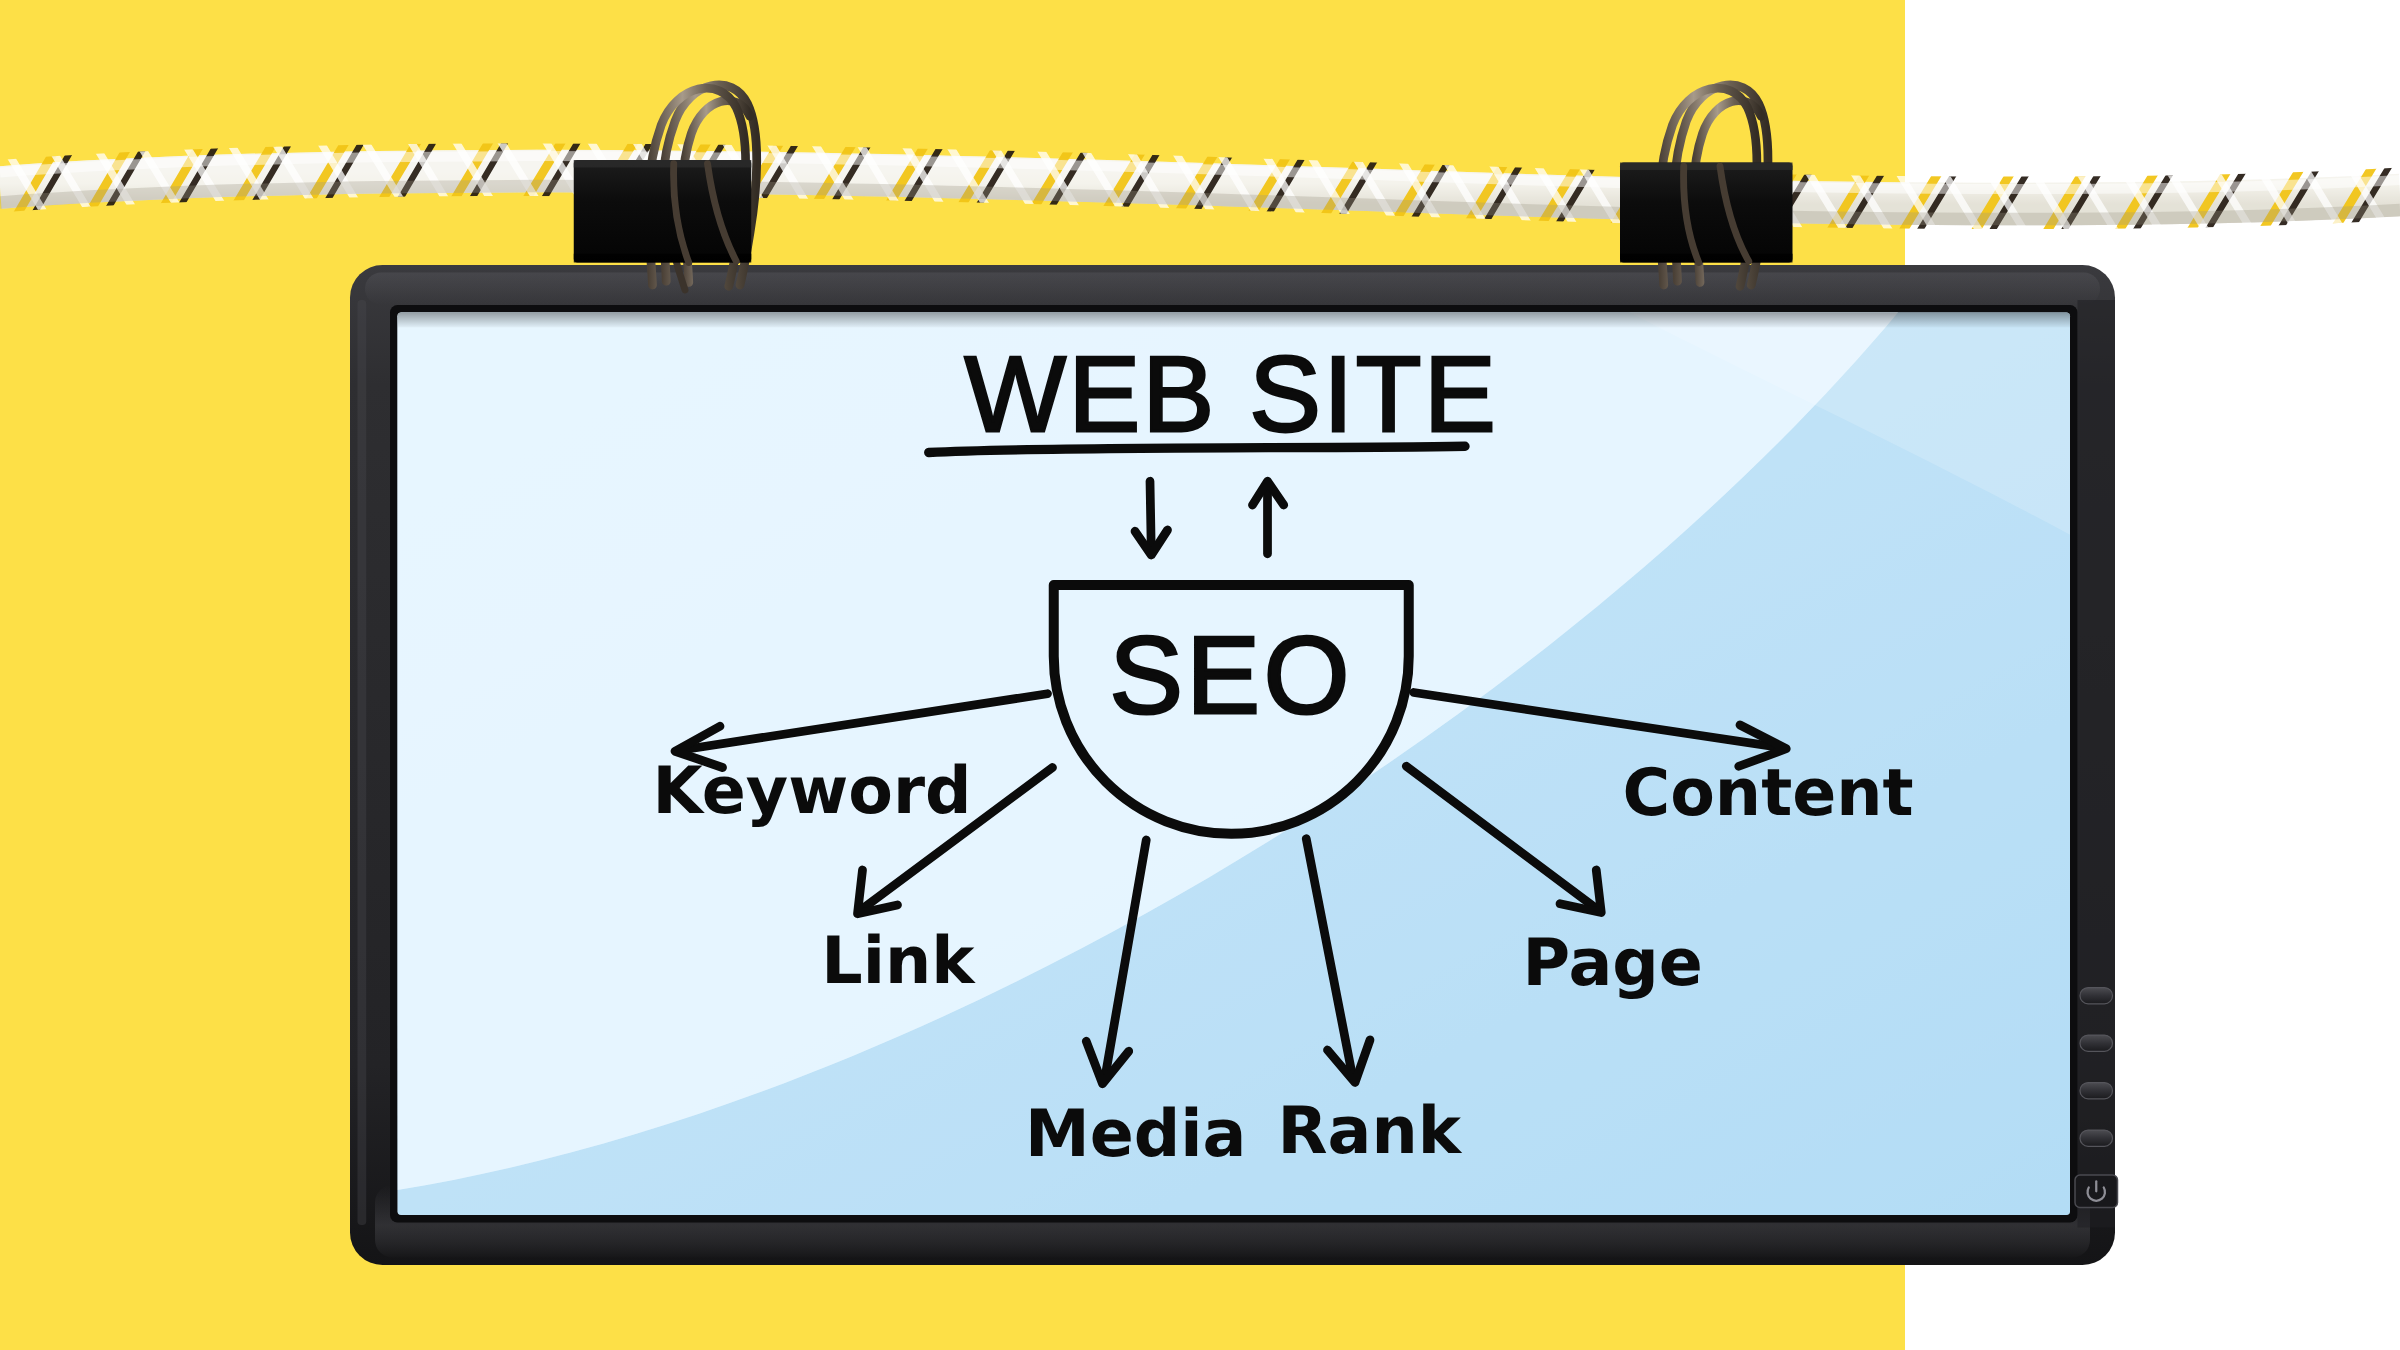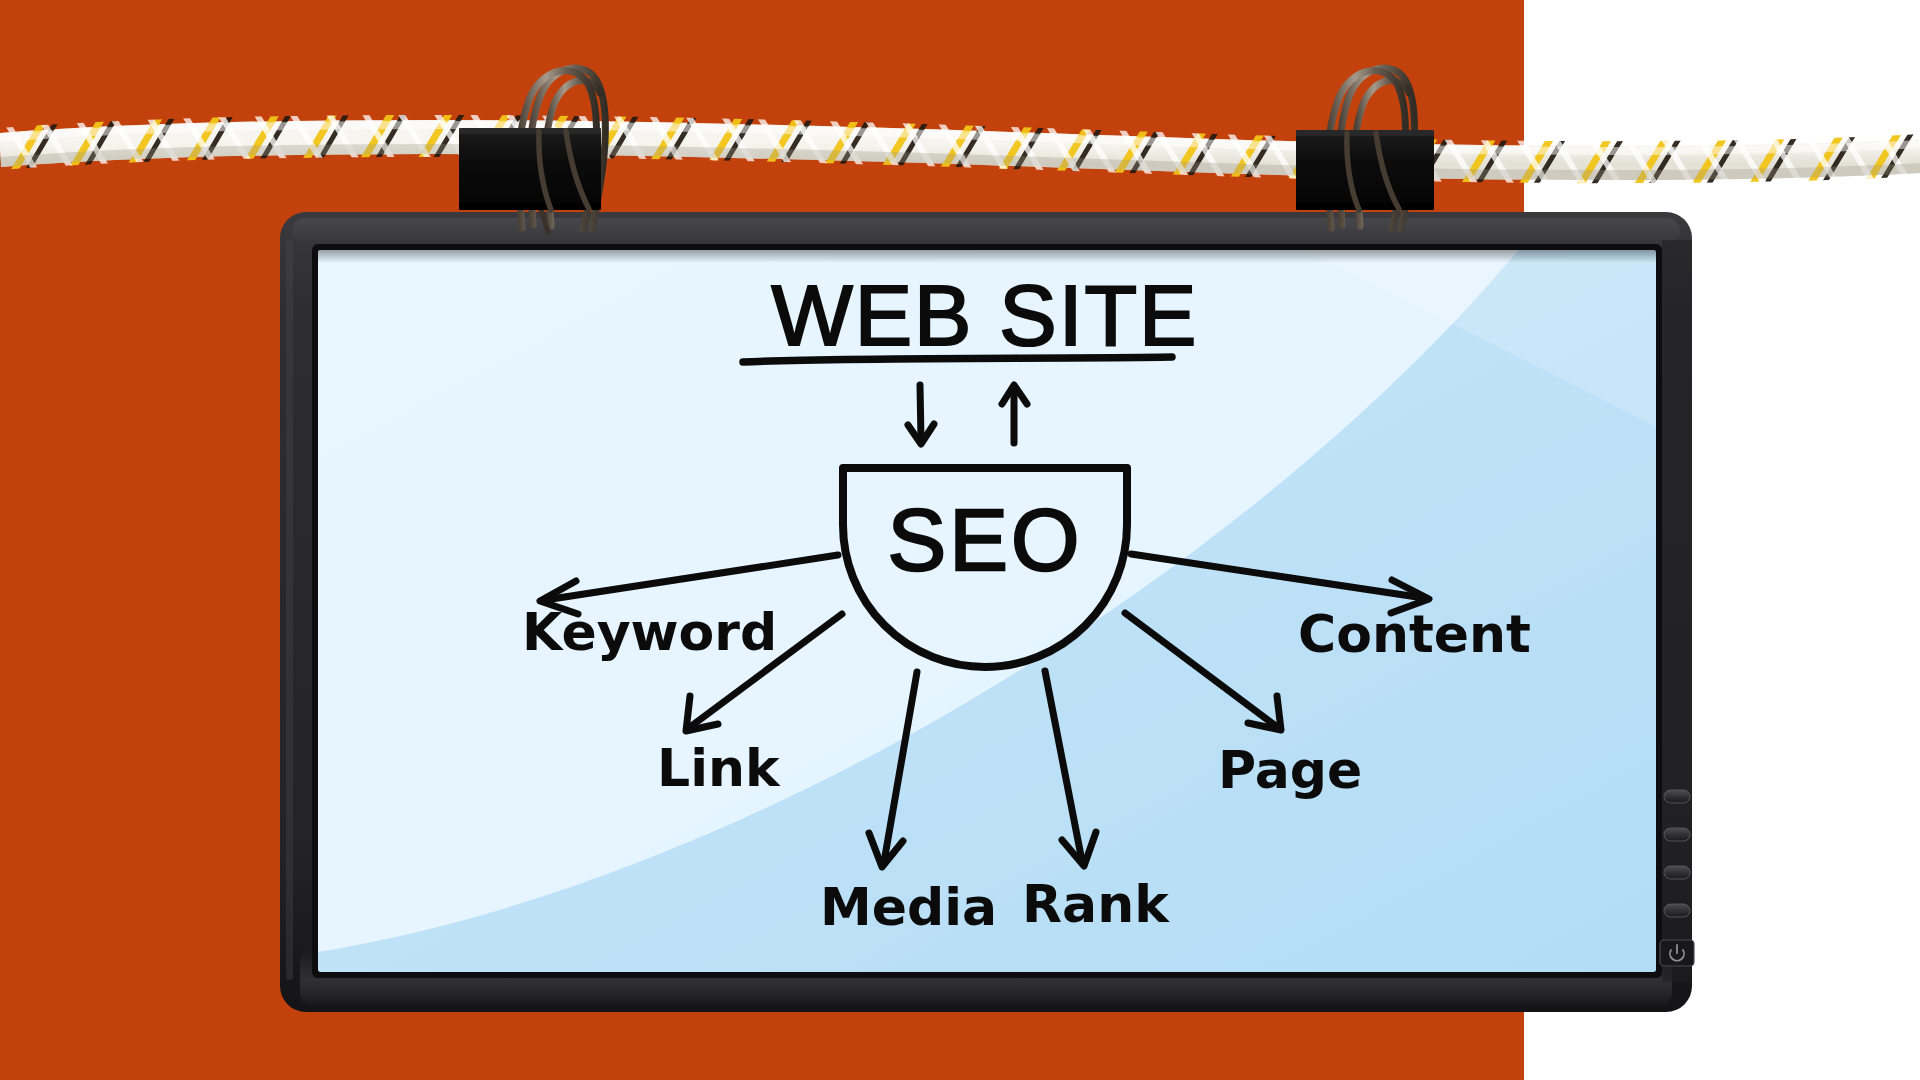--- a/index.html
+++ b/index.html
@@ -13,21 +13,21 @@
     height: 1080px;
     overflow: hidden;
     font-family: "DejaVu Sans", sans-serif;
     position: relative;
   }
   #stage {
     position: absolute;
     left: 0; top: 0;
     width: 1524px;
     height: 1080px;
-    background: #c2410c;
+    background: #fde047;
   }
   #stage > svg {
     position: absolute;
     left: 0; top: 0;
     width: 1920px;
     height: 1080px;
     display: block;
   }
   .hand-text {
     font-family: "DejaVu Sans", sans-serif;

